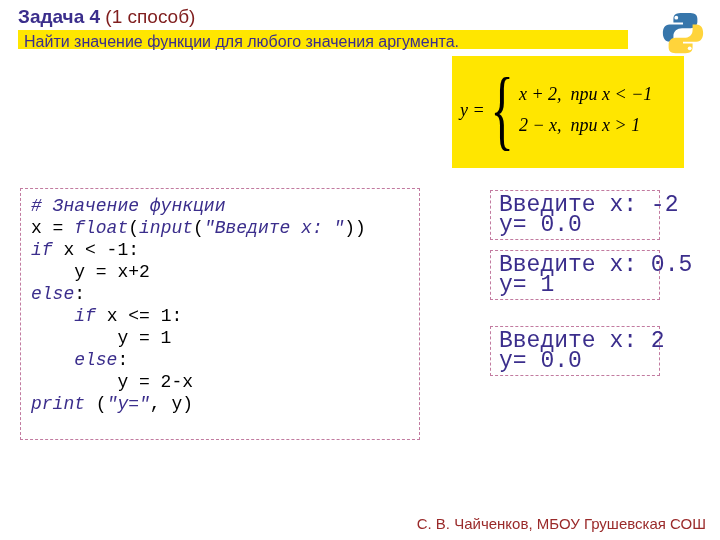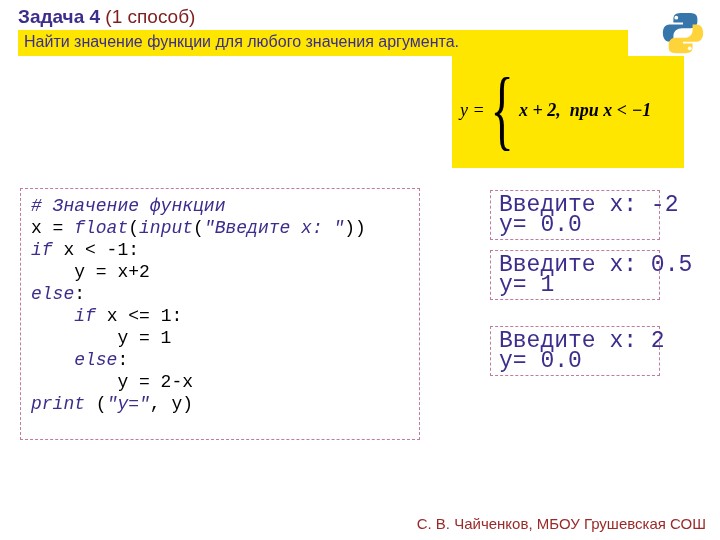--- a/index.html
+++ b/index.html
@@ -16,21 +16,21 @@
     left: 18px; top: 6px;
     font-size: 19px;
     font-weight: bold;
     color: #3b2e8c;
   }
   .title .normal { color: #7f1d1d; font-weight: normal; }
   .subtitle-bar {
     position: absolute;
     left: 18px; top: 30px;
     width: 610px;
-    height: 26px;
+    height: 19px;
     background: #ffe600;
     color: #3b2e8c;
     font-size: 16px;
     padding: 3px 6px;
   }
   .logo {
     position: absolute;
     right: 14px; top: 10px;
     width: 46px; height: 46px;
   }
@@ -52,21 +52,21 @@
   .brace {
     font-size: 88px;
     line-height: 88px;
     font-weight: normal;
     transform: scaleX(0.55);
     margin-left: -10px;
     margin-right: -10px;
   }
   .cases { display: flex; flex-direction: column; gap: 10px; font-style: italic; }
   .cases span { white-space: nowrap; font-style: normal; }
-  .cases .it { font-style: italic; font-weight: bold; }
+  .cases .it { font-style: italic; }
   .code-box {
     position: absolute;
     left: 20px; top: 188px;
     width: 400px; height: 252px;
     border: 1px dashed #c27ba0;
     padding: 6px 10px;
     font-family: "Courier New", monospace;
     font-size: 18px;
     line-height: 22px;
     color: #000;
@@ -128,20 +128,21 @@
   <circle cx="31" cy="40" r="2" fill="#fff"></circle>
 </svg>
 </div>
 
 <div class="formula-box">
   <div class="formula-inner">
     <span style="font-style:italic">y =</span>
     <span class="brace">{</span>
     <div class="cases">
       <div><span class="it">x + 2,</span>&nbsp;&nbsp;<span class="it">при x &lt; −1</span></div>
+      <div><span class="it">2 − x,</span>&nbsp;&nbsp;<span class="it">при x &gt; 1</span></div>
     </div>
   </div>
 </div>
 
 <div class="hl-a"></div>
 <div class="hl-b"></div>
 
 <div class="code-box"><div class="layer"><span class="kw"># Значение функции</span>
 <span>x = </span><span class="kw">float</span><span class="paren">(</span><span class="kw">input</span><span class="paren">(</span><span class="kw">"Введите x: "</span><span class="paren">))</span>
 <span class="kw">if</span><span> x &lt; -1:</span>

